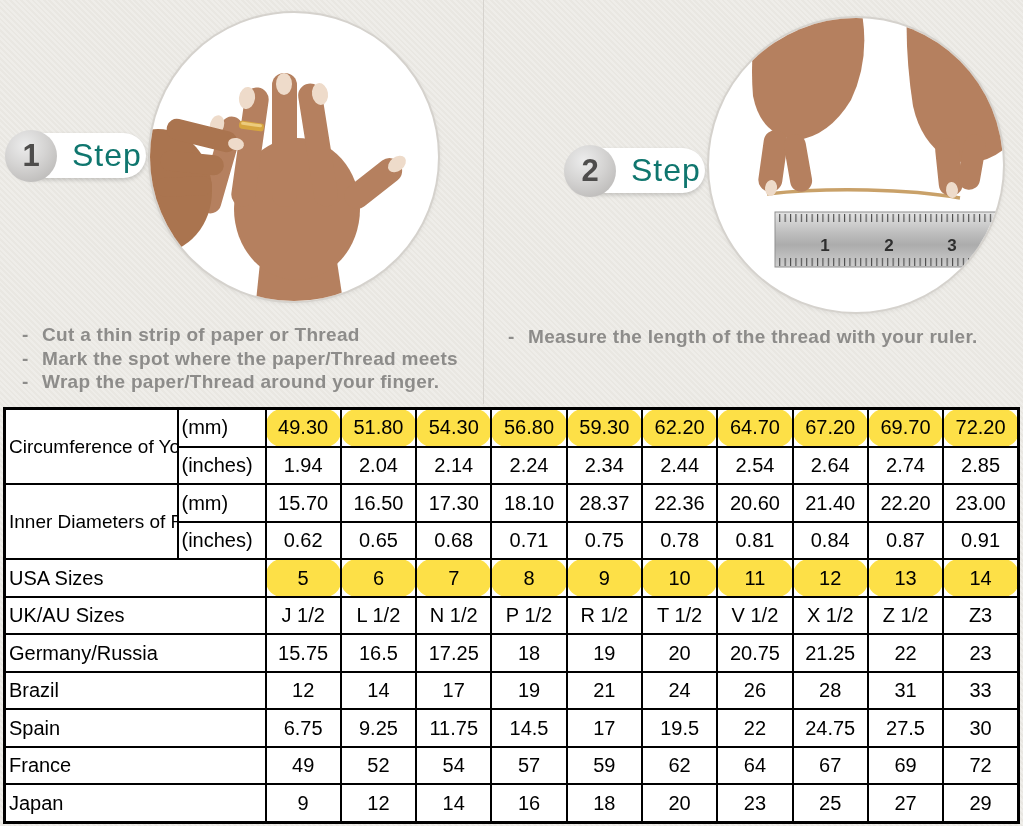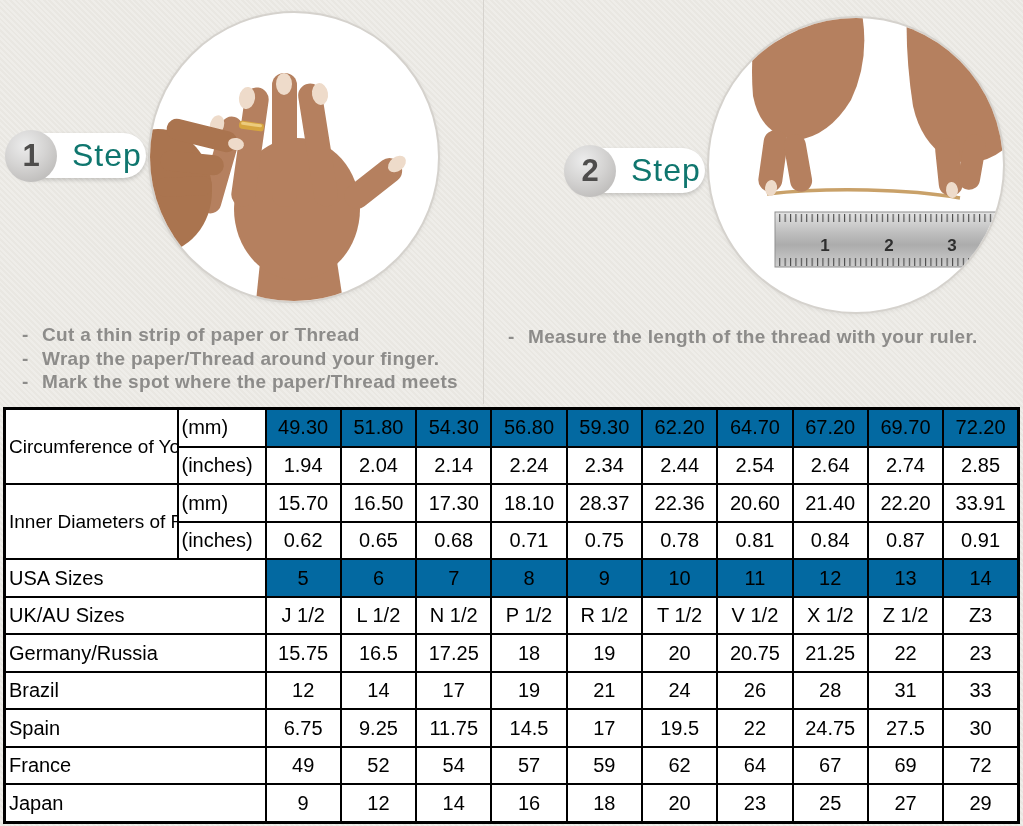--- a/index.html
+++ b/index.html
@@ -56,21 +56,21 @@
     border-collapse:collapse; table-layout:fixed; background:#fff;
     font-size:20px; color:#000;
   }
   .size-table, .size-table td{ border:2px solid #000; }
   .size-table{ border-width:3px; }
   .size-table td{ padding:0 3px; overflow:hidden; white-space:nowrap; }
   .group-label{ text-align:center; font-size:19px; line-height:21px; white-space:normal; }
   .unit-cell{ text-align:left; padding-left:5px;margin-top:45px; }
   .row-label{ text-align:left; padding-left:7px; }
   .value-cell{ text-align:center; }
-  .shaded{ background:#0369a1; }
+  .shaded{ background:#fde047;border-radius:16px; }
 </style>
 </head>
 <body>
 
 <div class="page">
 
   <div class="divider-v"></div>
 
   <div class="photo-circle photo-1">
     <svg width="288" height="288" viewBox="0 0 288 288">
@@ -164,22 +164,22 @@
     <div class="badge-pill">
       <span class="badge-label">Step</span>
     </div>
     <div class="badge-circle">
       <span>2</span>
     </div>
   </div>
 
   <div class="instructions instr-1">
       <div class="instr-line">Cut a thin strip of paper or Thread</div>
+      <div class="instr-line">Mark the spot where the paper/Thread meets</div>
       <div class="instr-line">Wrap the paper/Thread around your finger.</div>
-      <div class="instr-line">Mark the spot where the paper/Thread meets</div>
     </div>
   <div class="instructions instr-2">
       <div class="instr-line">Measure the length of the thread with your ruler.</div>
     </div>
 
   <table class="size-table">
     <colgroup>
       <col style="width:173px">
         <col style="width:88px">
       <col>
@@ -226,21 +226,21 @@
           <td class="unit-cell">(mm)</td>
           <td class="value-cell">15.70</td>
           <td class="value-cell">16.50</td>
           <td class="value-cell">17.30</td>
           <td class="value-cell">18.10</td>
           <td class="value-cell">28.37</td>
           <td class="value-cell">22.36</td>
           <td class="value-cell">20.60</td>
           <td class="value-cell">21.40</td>
           <td class="value-cell">22.20</td>
-          <td class="value-cell">33.91</td>
+          <td class="value-cell">23.00</td>
         </tr>
         <tr>
           <td class="unit-cell">(inches)</td>
           <td class="value-cell">0.62</td>
           <td class="value-cell">0.65</td>
           <td class="value-cell">0.68</td>
           <td class="value-cell">0.71</td>
           <td class="value-cell">0.75</td>
           <td class="value-cell">0.78</td>
           <td class="value-cell">0.81</td>

